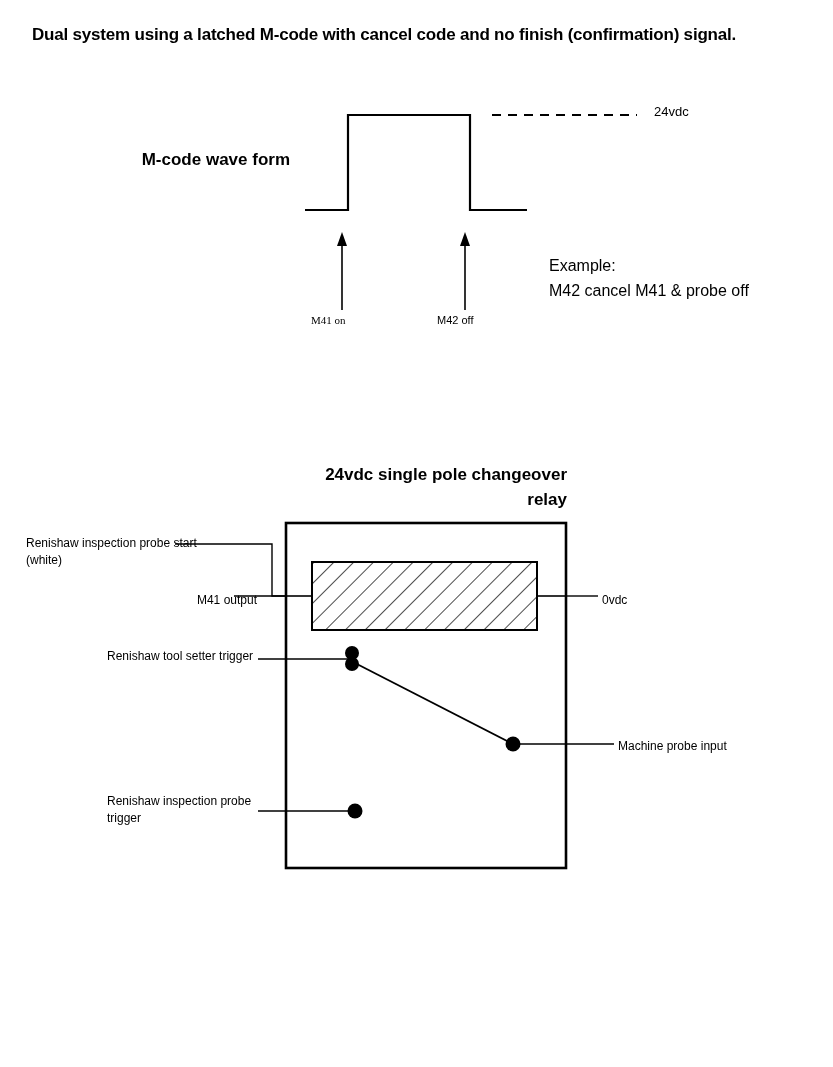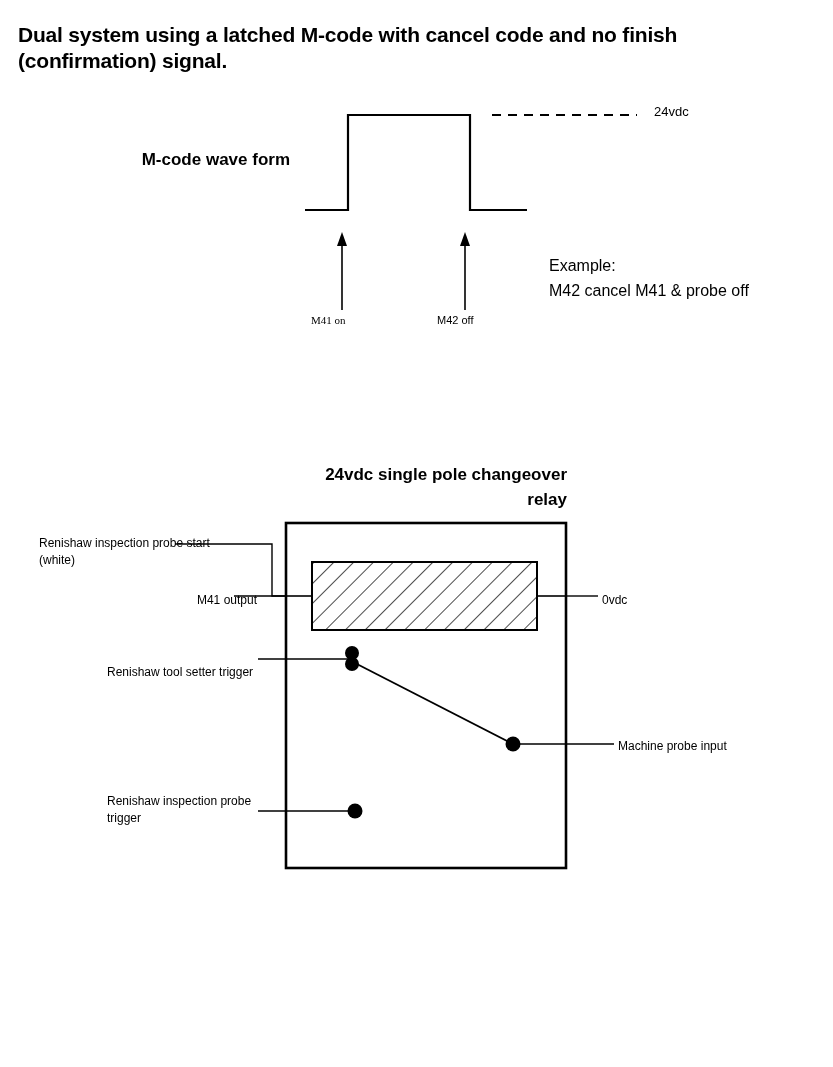--- a/index.html
+++ b/index.html
@@ -18,24 +18,24 @@
   .page {
     position: absolute;
     left: 0; top: 0;
     width: 833px;
     height: 1067px;
   }
 
   
   #heading {
     position: absolute;
-    left: 18px;
+    left: 32px;
     top: 22px;
     width: 740px;
-    font-size: 21px;
+    font-size: 17px;
     font-weight: bold;
     line-height: 26px;
     letter-spacing: -0.2px;
   }
 
   
   #wave-section {
     position: absolute;
     left: 0;
     top: 90px;
@@ -111,38 +111,36 @@
   }
   .relay-text {
     position: absolute;
     font-size: 12px;
     line-height: 17px;
   }
   #t-probe-start {
     left: 26px;
     top: 95px;
     width: 180px;
-    margin-left: 13px;
   }
   #t-m41-output {
     left: 137px;
     top: 152px;
     width: 120px;
     text-align: right;
   }
   #t-0vdc {
     left: 602px;
     top: 152px;
     font-size: 12px;
   }
   #t-tool-setter {
     left: 107px;
     top: 208px;
     width: 150px;
-    margin-top: 16px;
   }
   #t-machine-probe {
     left: 618px;
     top: 298px;
     width: 200px;
   }
   #t-probe-trigger {
     left: 107px;
     top: 353px;
     width: 150px;

